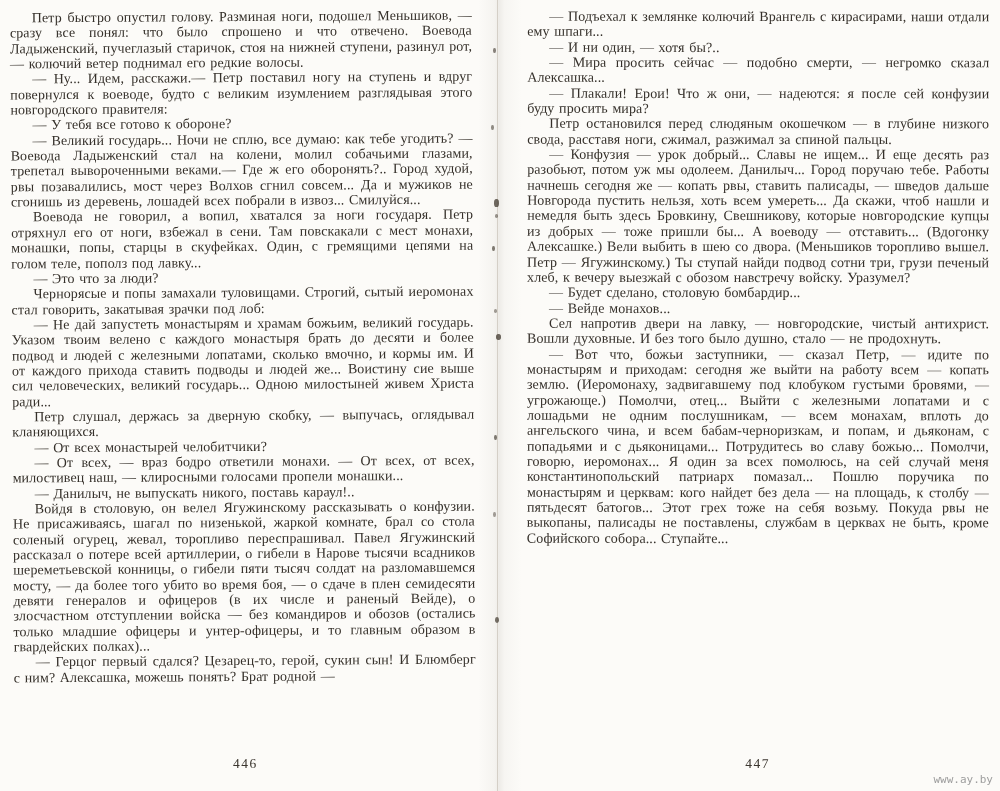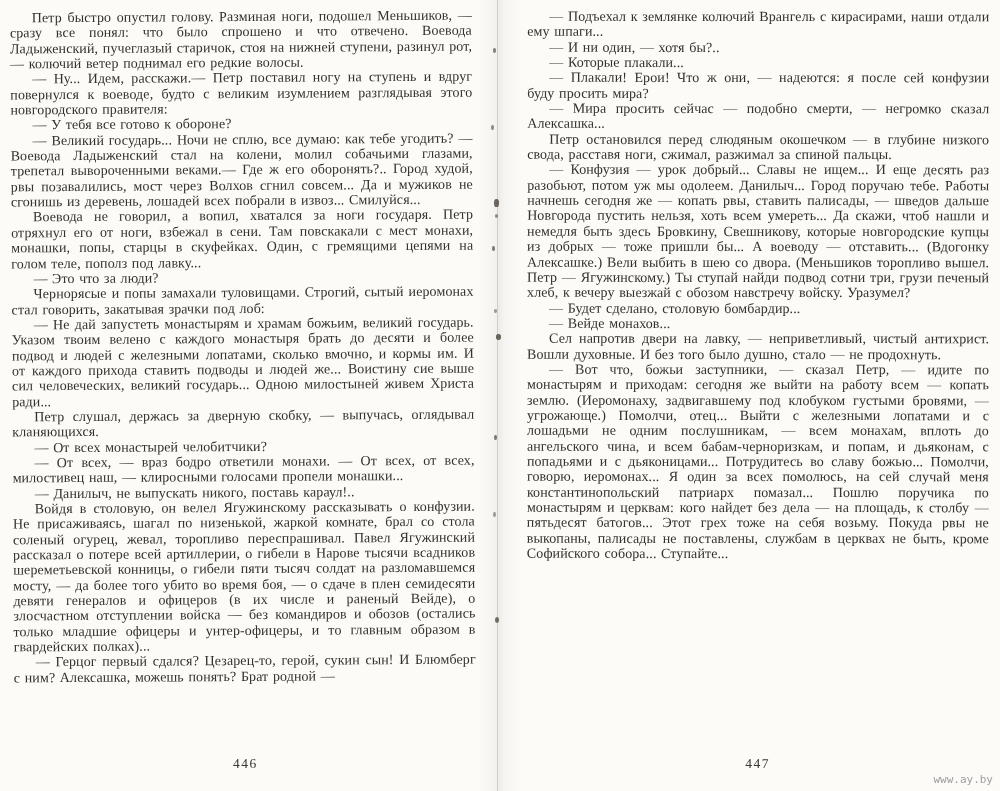--- a/index.html
+++ b/index.html
@@ -129,28 +129,27 @@
     <div class="speck" style="left:18px; top:334px; width:5px; height:6px; opacity:.8;"></div>
     <div class="speck" style="left:16px; top:435px; width:3px; height:5px; opacity:.7;"></div>
     <div class="speck" style="left:15px; top:512px; width:3px; height:5px; opacity:.5;"></div>
     <div class="speck" style="left:17px; top:617px; width:4px; height:6px; opacity:.75;"></div>
   </div>
 
   <div class="page page-right">
     <div class="text-block">
         <p class="para indent">— Подъехал к землянке колючий Врангель с кирасирами, наши отдали ему шпаги...</p>
         <p class="para indent">— И ни один, — хотя бы?..</p>
-        <p class="para indent">— Которые плакали...</p>
+        <p class="para indent">— Мира просить сейчас — подобно смерти, — негромко сказал Алексашка...</p>
         <p class="para indent">— Плакали! Ерои! Что ж они, — надеются: я после сей конфузии буду просить мира?</p>
-        <p class="para indent">— Мира просить сейчас — подобно смерти, — негромко сказал Алексашка...</p>
         <p class="para indent">Петр остановился перед слюдяным окошечком — в глубине низкого свода, расставя ноги, сжимал, разжимал за спиной пальцы.</p>
         <p class="para indent">— Конфузия — урок добрый... Славы не ищем... И еще десять раз разобьют, потом уж мы одолеем. Данилыч... Город поручаю тебе. Работы начнешь сегодня же — копать рвы, ставить палисады, — шведов дальше Новгорода пустить нельзя, хоть всем умереть... Да скажи, чтоб нашли и немедля быть здесь Бровкину, Свешникову, которые новгородские купцы из добрых — тоже пришли бы... А воеводу — отставить... (Вдогонку Алексашке.) Вели выбить в шею со двора. (Меньшиков торопливо вышел. Петр — Ягужинскому.) Ты ступай найди подвод сотни три, грузи печеный хлеб, к вечеру выезжай с обозом навстречу войску. Уразумел?</p>
         <p class="para indent">— Будет сделано, столовую бомбардир...</p>
         <p class="para indent">— Вейде монахов...</p>
-        <p class="para indent">Сел напротив двери на лавку, — неприветливый, чистый антихрист. Вошли духовные. И без того было душно, стало — не продохнуть.</p>
+        <p class="para indent">Сел напротив двери на лавку, — новгородские, чистый антихрист. Вошли духовные. И без того было душно, стало — не продохнуть.</p>
         <p class="para indent">— Вот что, божьи заступники, — сказал Петр, — идите по монастырям и приходам: сегодня же выйти на работу всем — копать землю. (Иеромонаху, задвигавшему под клобуком густыми бровями, — угрожающе.) Помолчи, отец... Выйти с железными лопатами и с лошадьми не одним послушникам, — всем монахам, вплоть до ангельского чина, и всем бабам-черноризкам, и попам, и дьяконам, с попадьями и с дьяконицами... Потрудитесь во славу божью... Помолчи, говорю, иеромонах... Я один за всех помолюсь, на сей случай меня константинопольский патриарх помазал... Пошлю поручика по монастырям и церквам: кого найдет без дела — на площадь, к столбу — пятьдесят батогов... Этот грех тоже на себя возьму. Покуда рвы не выкопаны, палисады не поставлены, службам в церквах не быть, кроме Софийского собора... Ступайте...</p>
       </div>
     <div class="page-number">447</div>
   </div>
 
   <div class="watermark">www.ay.by</div>
 
 </div>
 
 </body></html>

